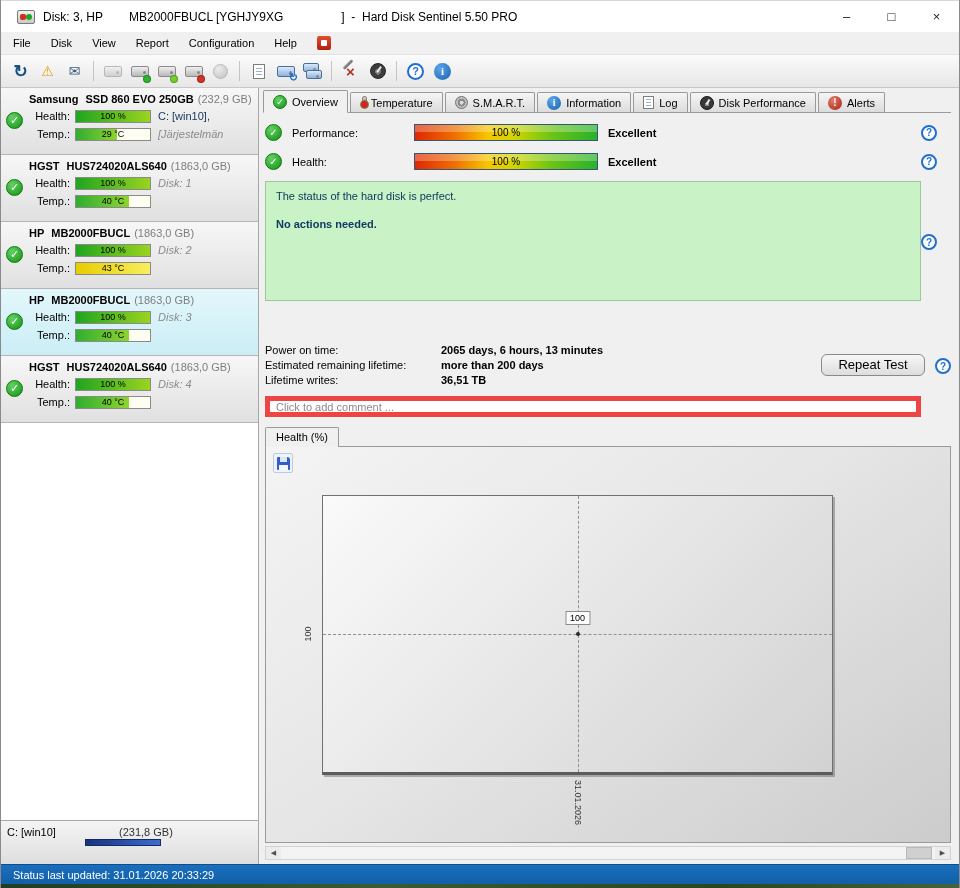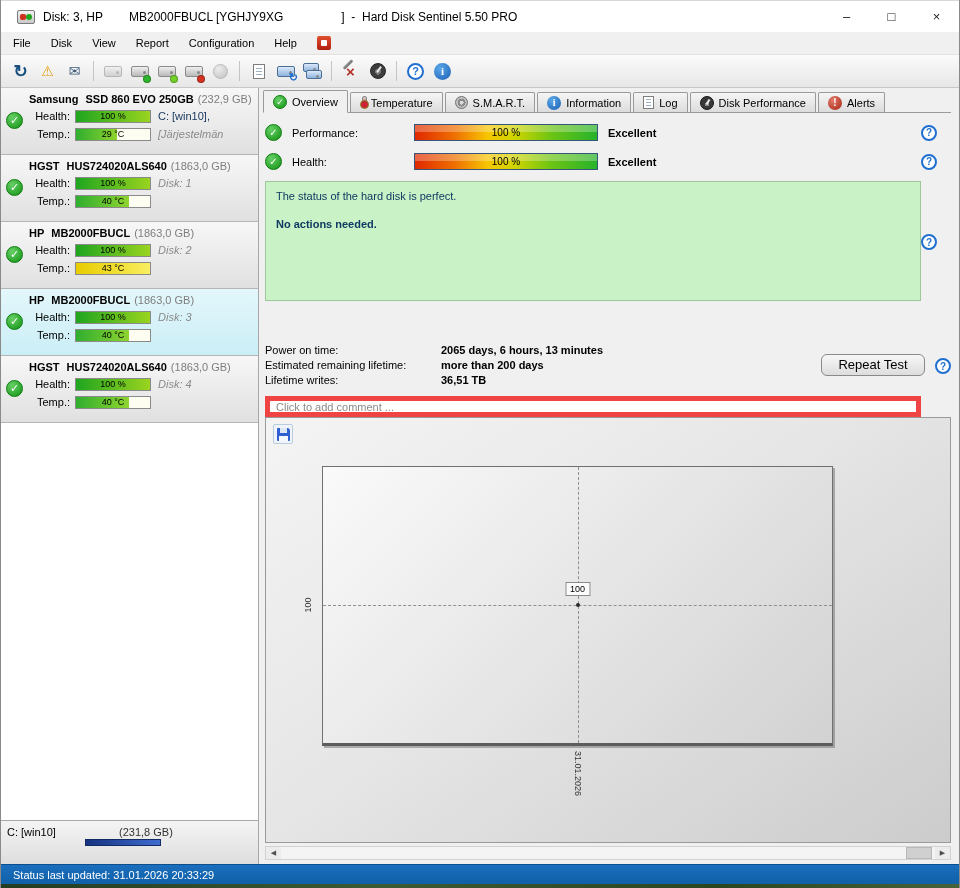--- a/index.html
+++ b/index.html
@@ -545,20 +545,23 @@
           </div>
         </div>
         <button class="repeat-btn">Repeat Test</button>
         <span class="help-icon" style="margin-top:3px">?</span>
       </div>
 
       <div class="comment-row">
         <input class="comment-input" type="text" placeholder="Click to add comment ..." style="">
       </div>
 
+      <div class="subtabstrip">
+        <span class="subtab">Health (%)</span>
+      </div>
 
       <div class="chart-panel">
         <span class="save-btn">
             <span class="floppy"></span>
           </span>
         <div class="plot">
           <span class="vline"></span>
           <span class="hline"></span>
           <span class="point"></span>
           <span class="point-label">100</span>

